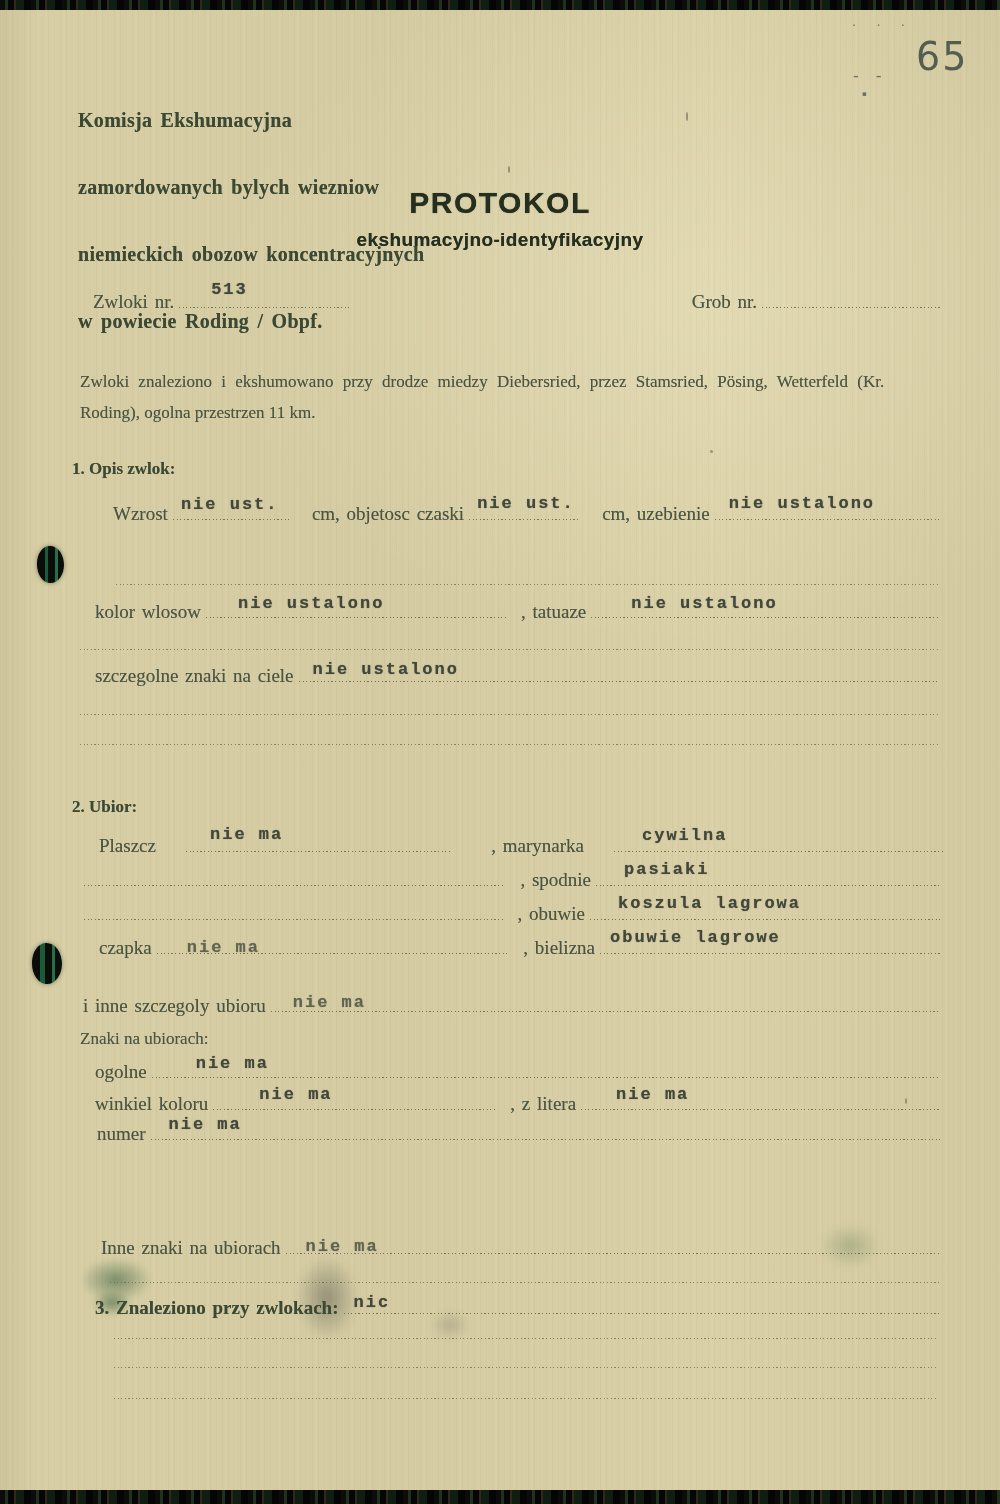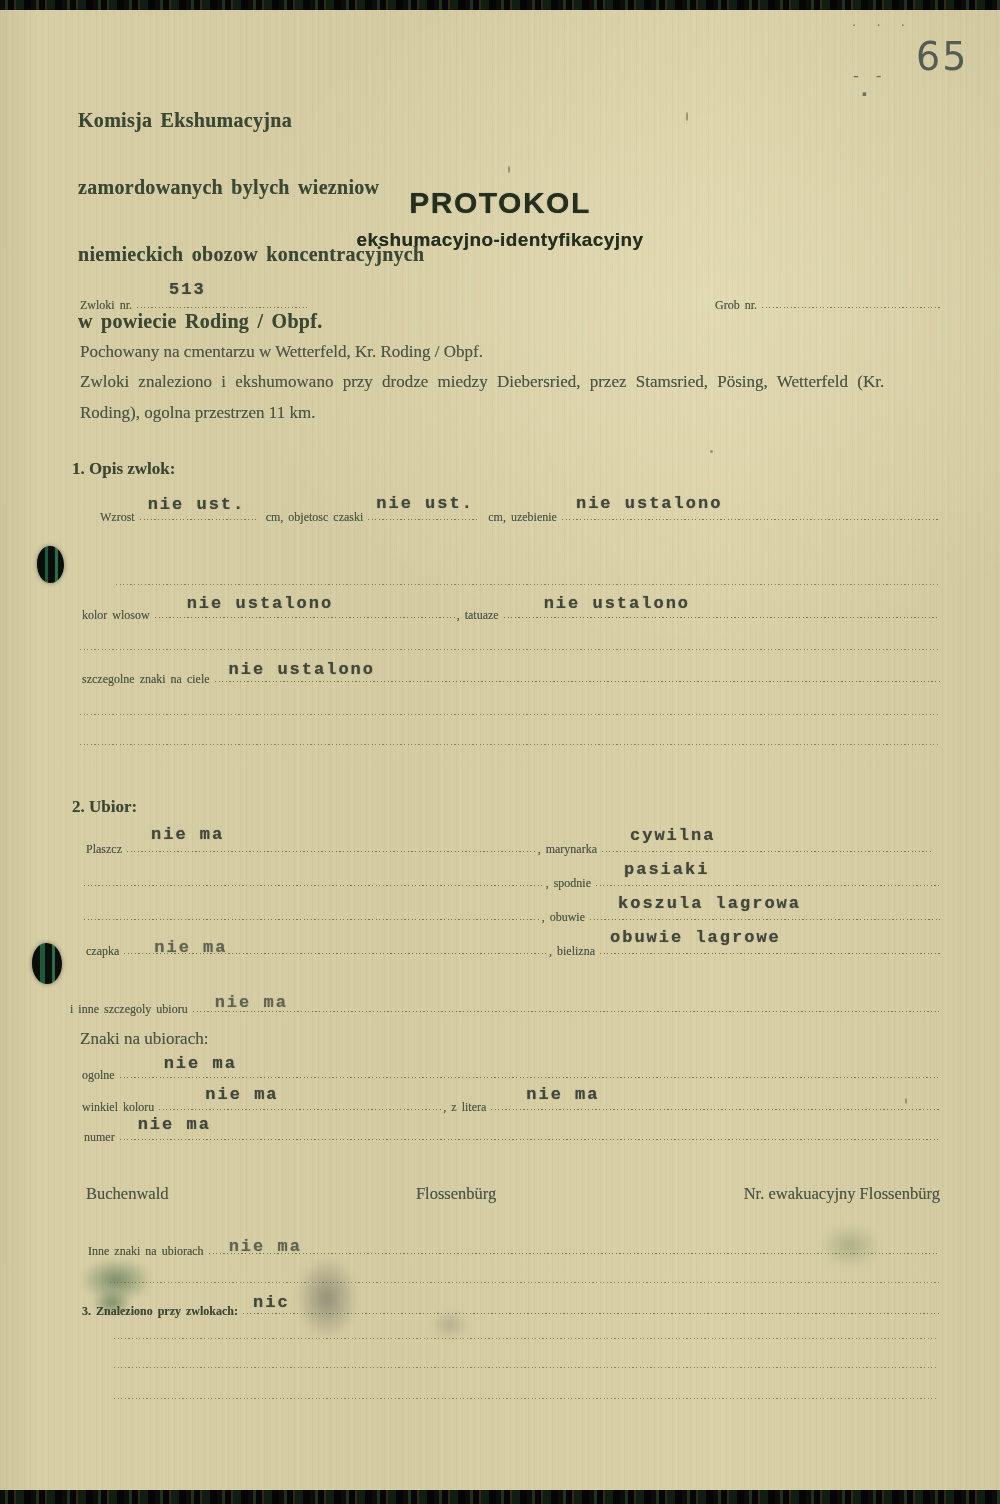--- a/index.html
+++ b/index.html
@@ -46,22 +46,22 @@
   .mark{color:#6a7163;font-family:"DejaVu Sans",sans-serif;}
 
   .hdr{line-height:22.4px;font-size:20px;font-weight:bold;color:var(--ink-bold);
     word-spacing:3px;letter-spacing:.3px;text-shadow:0 0 .6px rgba(55,70,50,.55);}
   .title{left:0;right:0;text-align:center;font-family:"Liberation Sans","DejaVu Sans",sans-serif;
     font-weight:bold;color:var(--ink-title);}
   .title.main{font-size:30px;letter-spacing:1.5px;text-shadow:0 0 .8px rgba(25,35,20,.8);}
   .title.sub{font-size:19px;letter-spacing:.4px;text-shadow:0 0 .6px rgba(25,35,20,.7);}
 
   .row{position:absolute;display:flex;align-items:flex-end;height:34px;}
-  .lbl{font-size:12px;line-height:1;white-space:pre;padding:0 5px 1px 2px;
-    text-shadow:0 0 .5px rgba(70,82,60,.5);word-spacing:2px;}
+  .lbl{font-size:19px;line-height:1;white-space:pre;padding:0 5px 1px 2px;
+    text-shadow:0 0 .5px rgba(70,82,60,.5);word-spacing:2px;margin-left:13px;}
   .lbl.b{font-weight:bold;color:var(--ink-bold);}
   .shead{font-size:17px;font-weight:bold;color:var(--ink-bold);white-space:pre;
     text-shadow:0 0 .6px rgba(55,70,50,.5);}
   .fline{position:relative;align-self:flex-end;height:3px;margin-bottom:4px;
     background-image:repeating-linear-gradient(90deg,var(--dots) 0 1.2px,rgba(0,0,0,0) 1.2px 3.6px);
     background-size:100% 1.4px;background-repeat:no-repeat;background-position:bottom left;}
   .sp{flex:1;}
   .typed{position:absolute;line-height:1;white-space:pre;
     font-family:"Liberation Mono","DejaVu Sans Mono",monospace;font-weight:bold;
     font-size:17px;letter-spacing:2px;color:var(--typed);
@@ -115,21 +115,20 @@
     <span class="fline" style="width:172px;">
       <span class="typed" style="left:32px;bottom:10px;">513</span>
     </span>
     <span class="sp"></span>
     <span class="lbl">Grob nr.</span>
     <span class="fline" style="width:178px;">
       <span class="typed" style="left:20px;bottom:3px;"></span>
     </span>
   </div>
 
-  <div class="abs para" style="left:80px;top:337px;">Pochowany na cmentarzu w Wetterfeld, Kr. Roding / Obpf.</div>
   <div class="abs para" style="left:80px;top:367px;width:862px;white-space:normal;">
     <div class="just">Zwloki znaleziono i ekshumowano przy drodze miedzy Diebersried, przez Stamsried, Pösing, Wetterfeld (Kr.</div>
     <div>Roding), ogolna przestrzen 11 km.</div>
   </div>
 
   <div class="abs shead" style="left:72px;top:459px;">1. Opis zwlok:</div>
 
   <div class="row" style="left:98px;right:60px;top:490px;">
     <span class="lbl">Wzrost</span>
     <span class="fline" style="width:118px;">
@@ -165,21 +164,21 @@
     <span class="fline sp">
       <span class="typed" style="left:14px;bottom:4px;">nie ustalono</span>
     </span>
   </div>
 
   <div class="hr" style="left:80px;right:60px;top:713px;"></div>
   <div class="hr" style="left:80px;right:60px;top:743px;"></div>
 
   <div class="abs shead" style="left:72px;top:797px;">2. Ubior:</div>
 
-  <div class="row" style="left:84px;right:68px;top:822px;">
+  <div class="row" style="left:84px;right:56px;top:822px;gap:25px;">
     <span class="lbl">Plaszcz</span>
     <span class="fline sp">
       <span class="typed" style="left:24px;bottom:9px;">nie ma</span>
     </span>
     <span class="lbl">, marynarka</span>
     <span class="fline" style="width:330px;text-decoration:underline;">
       <span class="typed" style="left:28px;bottom:8px;">cywilna</span>
     </span>
   </div>
 
@@ -237,25 +236,20 @@
     </span>
   </div>
 
   <div class="row" style="left:82px;right:60px;top:1110px;">
     <span class="lbl">numer</span>
     <span class="fline sp">
       <span class="typed" style="left:18px;bottom:7px;">nie ma</span>
     </span>
   </div>
 
-  <div class="camps" style="left:86px;right:60px;top:1184px;">
-    <span>Buchenwald</span>
-    <span>Flossenbürg</span>
-    <span>Nr. ewakuacyjny Flossenbürg</span>
-  </div>
 
   <div class="row" style="left:86px;right:60px;top:1224px;">
     <span class="lbl">Inne znaki na ubiorach</span>
     <span class="fline sp">
       <span class="typed faded" style="left:20px;bottom:-1px;">nie ma</span>
     </span>
   </div>
 
   <div class="hr" style="left:110px;right:60px;top:1281px;"></div>
 

